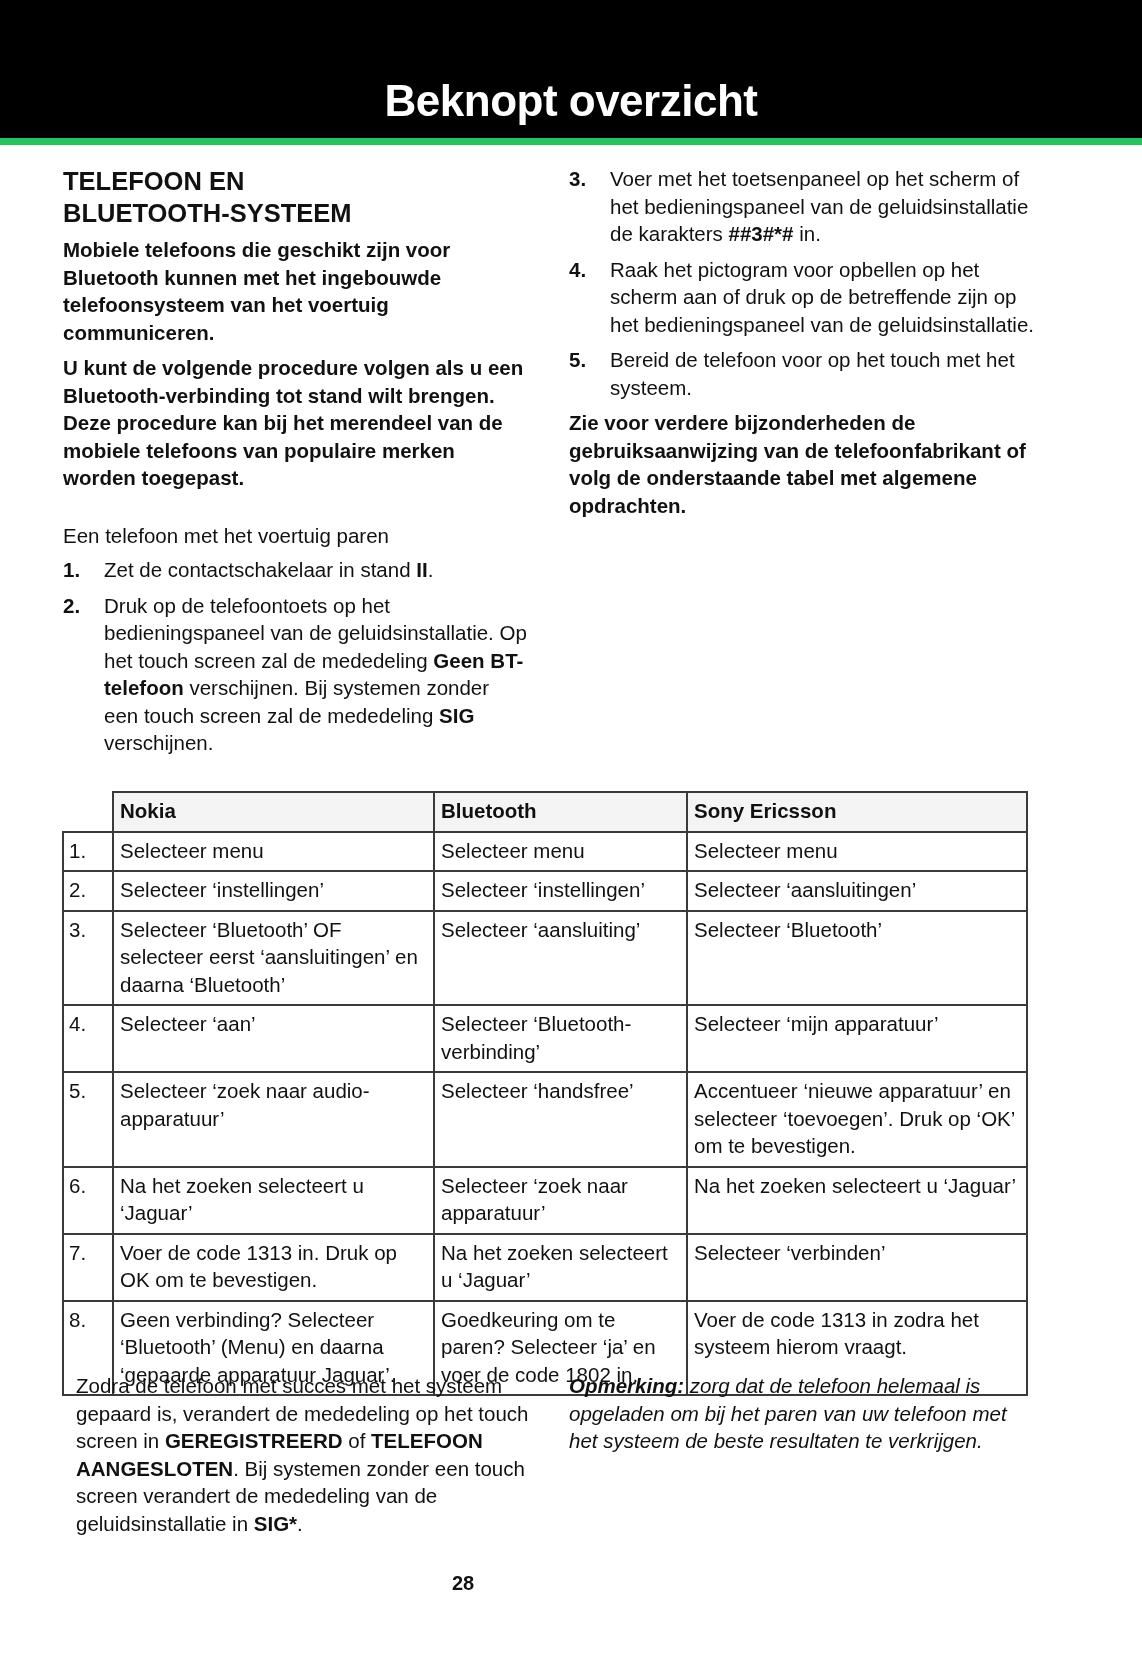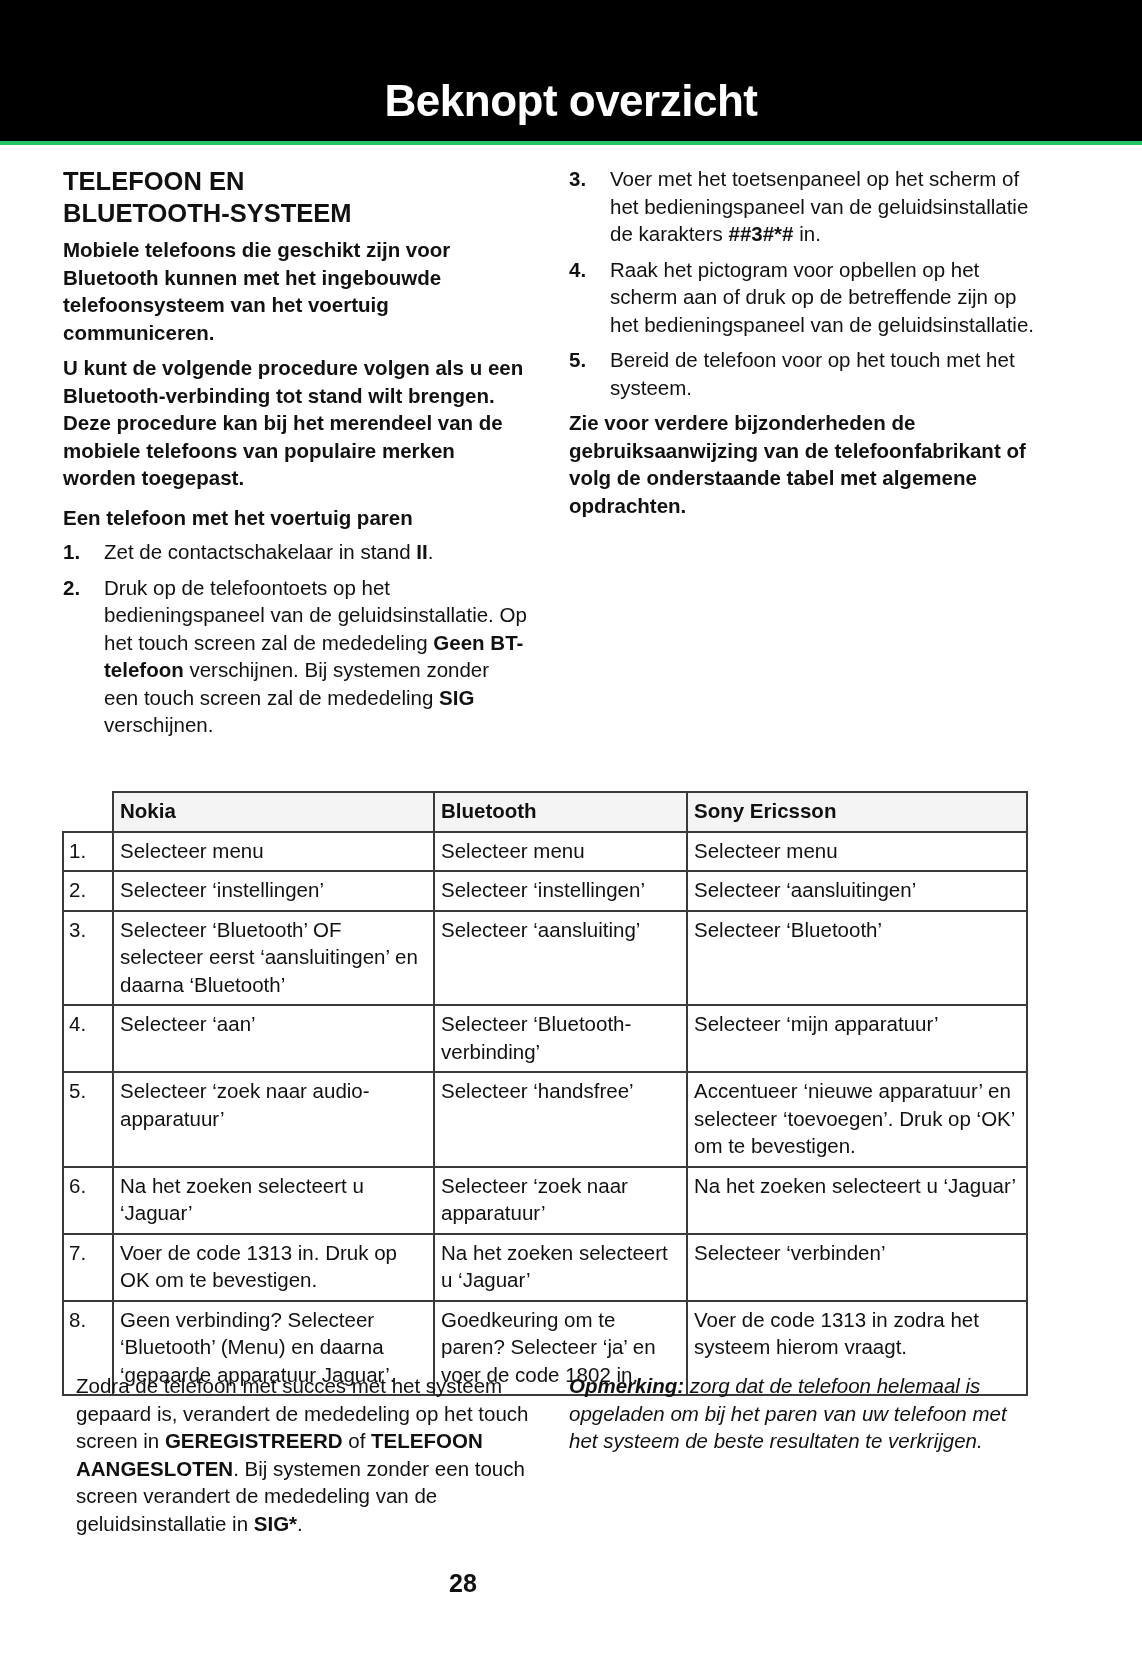--- a/index.html
+++ b/index.html
@@ -8,36 +8,36 @@
       position: relative;
       font-family: "Liberation Sans", "DejaVu Sans", sans-serif;
       color: #111111;
       font-size: 20.5px;
       line-height: 27.5px;
       overflow: hidden;
     }
     .header-band {
       position: absolute; left: 0; top: 0; width: 1142px; height: 145px;
       background: #000000;
-      border-bottom: 4px solid #22c55e;
+      border-bottom: 7px solid #22c55e;
     }
     .page-title {
       position: absolute; left: 0; width: 1142px; top: 73px;
       text-align: center; color: #ffffff;
       font-weight: bold; font-size: 44px; line-height: 56px;
       letter-spacing: -0.5px;
     }
     .col-left { position: absolute; left: 63px; top: 165px; width: 465px; }
     .col-right { position: absolute; left: 569px; top: 165px; width: 470px; }
     .section-heading {
       font-weight: bold; font-size: 25.5px; line-height: 32px;
       margin-bottom: 7px;
     }
     p.para { margin-bottom: 8px; font-weight: bold; }
-    .sub-heading { font-weight: bold; margin-top: 12px; margin-bottom: 7px; }
+    .sub-heading { font-weight: normal; margin-top: 30px; margin-bottom: 7px; }
     .steps { list-style: none; }
     .step { display: flex; margin-bottom: 8px; }
     .step-num { width: 41px; flex: 0 0 41px; font-weight: bold; }
     .step-text { flex: 1; }
     b { font-weight: bold; }
 
     
     .tbl {
       position: absolute; left: 62px; top: 791px; width: 964px;
       border-collapse: collapse; table-layout: fixed;
@@ -56,21 +56,21 @@
     .col-num { width: 50px; }
     .col-nokia { width: 321px; }
     .col-moto { width: 253px; }
     .col-sony { width: 340px; }
 
     .bottom-left { position: absolute; left: 76px; top: 1372px; width: 470px; }
     .bottom-right { position: absolute; left: 569px; top: 1372px; width: 470px; font-style: italic; }
     .note-label { font-weight: bold; font-style: italic; }
     .page-number {
       position: absolute; left: 0; width: 926px; top: 1570px;
-      text-align: center; font-weight: bold; font-size: 25px;
+      text-align: center; font-weight: bold; font-size: 20px;
     }
   </style>
 </head>
 <body>
 
 <div class="header-band">
   <div class="page-title">Beknopt overzicht</div>
 </div>
 
 <div class="col-left">

